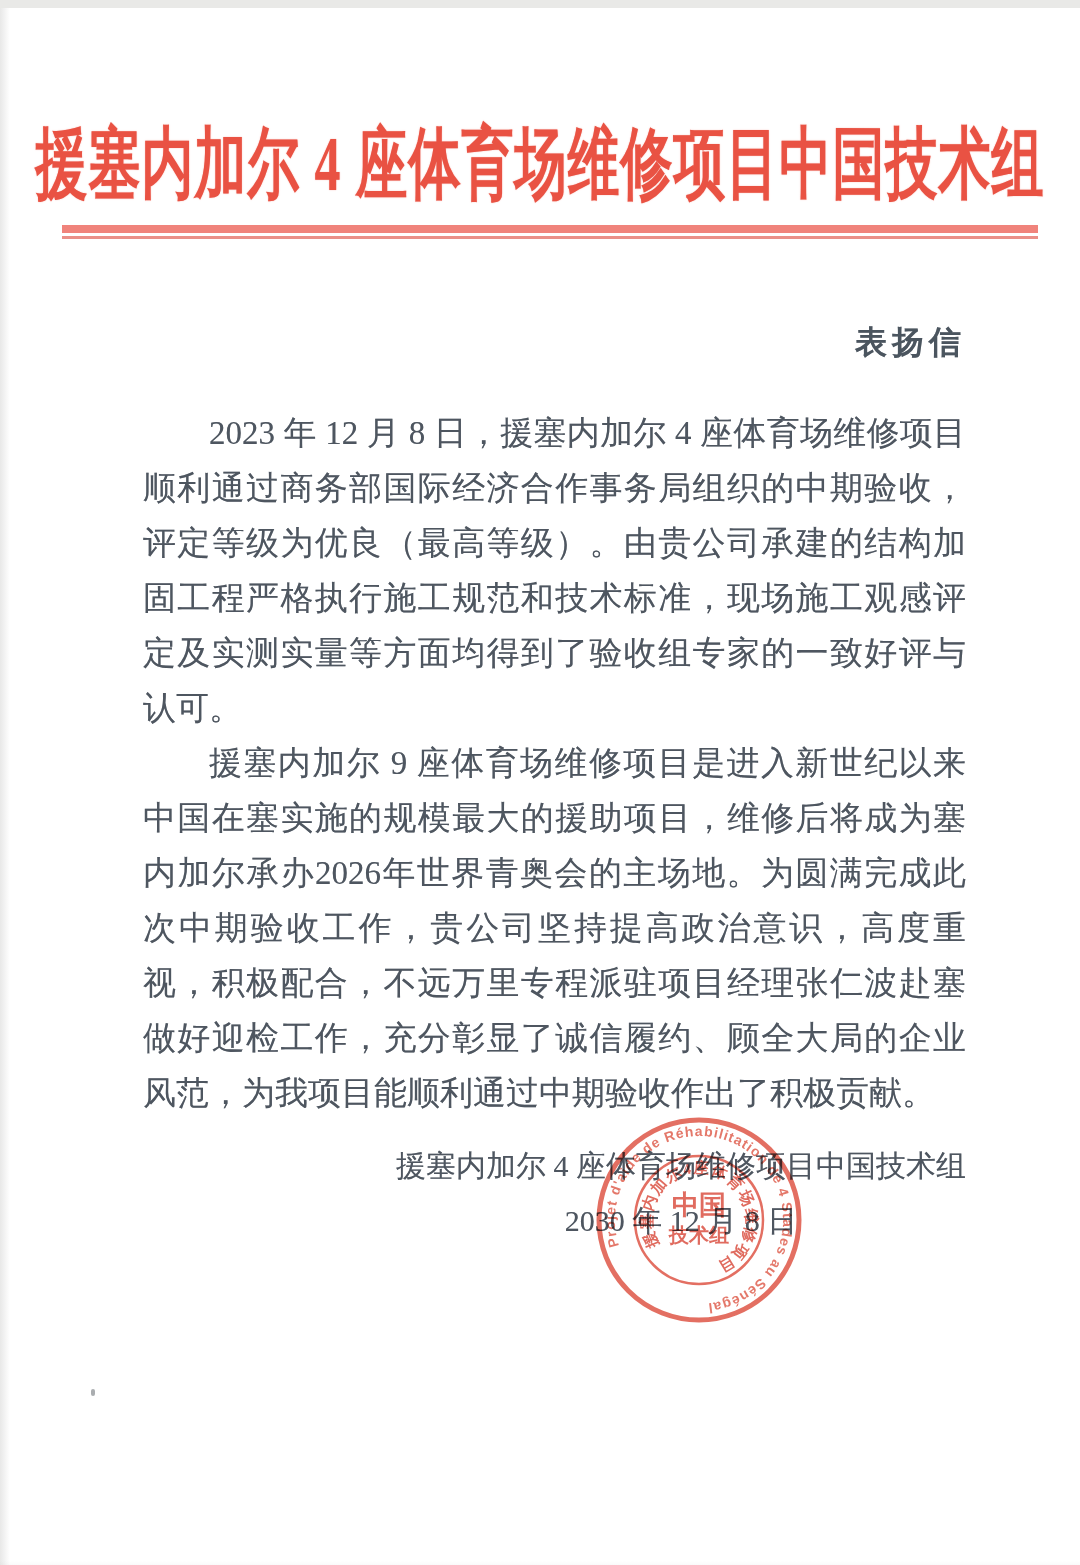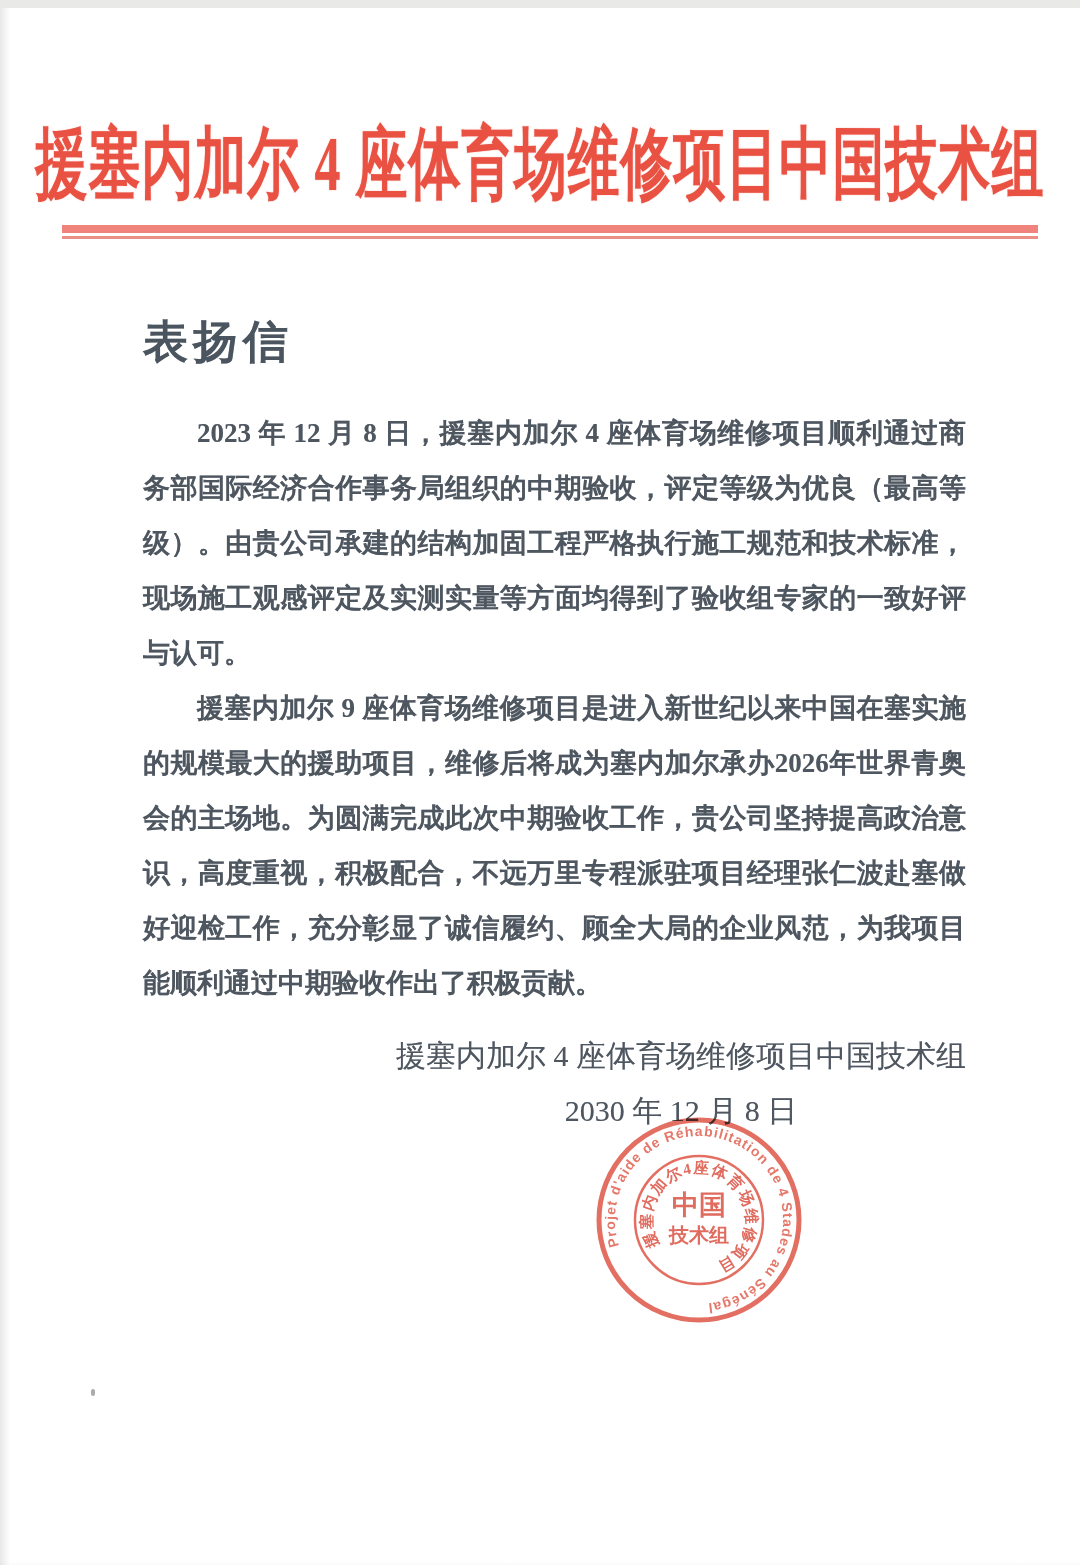--- a/index.html
+++ b/index.html
@@ -39,30 +39,30 @@
   .rule-thin  { margin-top:3px; height:3px; background:#ea8f88; }
 
   
   .content {
     position:absolute; left:143px; top:306px; width:823px;
     color:#4e5660;
     text-shadow:0 0 .6px rgba(78,86,96,.45);
   }
   h1.letter-title {
     margin:0 0 36px 0;
-    text-align:left;
-    font-size:45px; line-height:56px; font-weight:700;
+    text-align:right;
+    font-size:32px; line-height:56px; font-weight:700;
     color:#4b555f; letter-spacing:5px;
   }
   .salutation {
     margin:0; font-size:28px; line-height:55px; letter-spacing:0;
   }
   .para {
-    margin:0; font-size:27px; line-height:55px; letter-spacing:0;
-    text-indent:2em; text-align:justify;font-weight:bold;
+    margin:0; font-size:33px; line-height:55px; letter-spacing:0;
+    text-indent:2em; text-align:justify;
   }
   .sign-wrap {
     margin:17px 0 0 auto;
     width:max-content;
     text-align:center;
     font-size:30px; line-height:55px;
   }
 
   
   svg.stamp {

